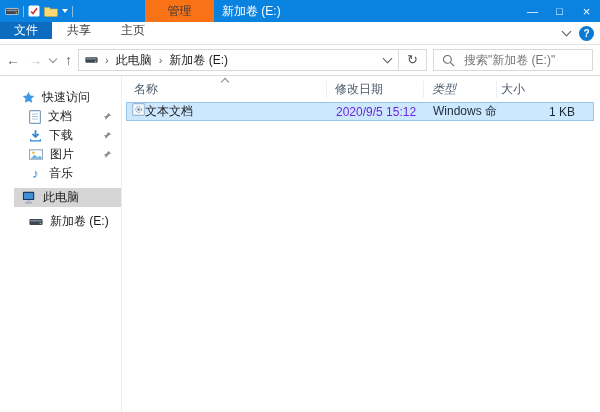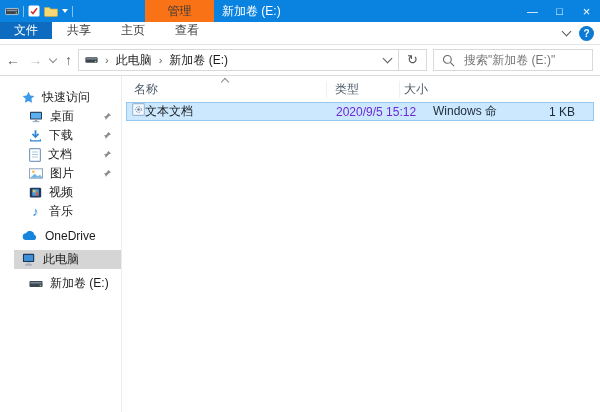--- a/index.html
+++ b/index.html
@@ -62,21 +62,21 @@
   .side-item .lbl{white-space:nowrap;}
   .pin{position:absolute;right:9px;top:5px;}
   .music-glyph{color:#2f86d6;font-size:13px;width:13px;text-align:center;}
 
   .filepane{flex:1;position:relative;}
   .colheaders{position:absolute;top:0;left:0;right:0;height:25px;display:flex;color:#4c5a68;}
   .colh{display:flex;align-items:center;padding-left:10px;box-sizing:border-box;border-right:1px solid #efefef;
         height:17px;margin-top:5px;}
   .colh.name{width:205px;padding-left:12px;}
   .colh.date{width:97px;padding-left:8px;}
-  .colh.type{width:73px;padding-left:8px;}
+  .colh.type{width:73px;padding-left:8px;font-style:italic;}
   .colh.size{width:90px;padding-left:4px;border-right:none;}
   .sort-caret{position:absolute;left:100px;top:3px;width:5px;height:5px;border-left:1px solid #8a8a8a;
               border-top:1px solid #8a8a8a;transform:rotate(45deg);}
   .file-row{position:absolute;top:26px;left:4px;width:468px;height:19px;background:#cce8ff;
             border:1px solid #94c8f0;box-sizing:border-box;display:flex;align-items:center;cursor:default;}
   .cell{box-sizing:border-box;white-space:nowrap;overflow:hidden;}
   .cell.name{width:200px;display:flex;align-items:flex-start;gap:0;padding-left:5px;}
   .cell.date{width:97px;padding-left:9px;color:#6d28d9;}
   .cell.type{width:73px;padding-left:9px;color:#1e2a36;}
   .cell.size{flex:1;text-align:right;padding-right:18px;color:#1e2a36;}
@@ -117,21 +117,20 @@
       <div class="win-btn">—</div>
       <div class="win-btn">□</div>
       <div class="win-btn close">×</div>
     </div>
   </div>
 
   <div class="tabrow">
     <div class="file-tab">文件</div>
     <div class="tab">共享</div>
     <div class="tab">主页</div>
-    <div class="tab">查看</div>
     <div class="tab-sep"></div>
     <div class="tabrow-right">
       <span class="chev"></span>
       <span class="help-icon">?</span>
     </div>
   </div>
 
   <div class="toolbar">
     <div class="nav-btn nav-back">←</div>
     <div class="nav-btn nav-fwd">→</div>
@@ -178,28 +177,26 @@
       <div class="side-item">
         <span>
             <svg width="13" height="13" viewBox="0 0 16 16">
               <path d="M8 1l2.2 4.6 5 .6-3.7 3.4 1 4.9L8 12.2l-4.5 2.3 1-4.9L.8 6.2l5-.6z" fill="#3e9ae8"></path>
             </svg>
           </span>
         <span class="lbl">快速访问</span>
       </div>
       <div class="side-item child">
         <span>
-            <svg width="14" height="12" viewBox="0 0 16 14">
-              <rect x="1" y="1" width="14" height="9" rx="1" fill="#28415f"></rect>
-              <rect x="2.2" y="2.2" width="11.6" height="6.6" fill="#59b0f0"></rect>
-              <rect x="6.5" y="10" width="3" height="1.8" fill="#9aa7b4"></rect>
-              <rect x="4" y="11.8" width="8" height="1.2" fill="#9aa7b4"></rect>
-            </svg>
-          </span>
-        <span class="lbl">桌面</span>
+            <svg width="12" height="14" viewBox="0 0 12 14">
+              <rect x="0.6" y="0.6" width="10.8" height="12.8" rx="1" fill="#fff" stroke="#7d9ebf" stroke-width="1.2"></rect>
+              <path d="M3 4h6M3 6.5h6M3 9h6" stroke="#aec6da" stroke-width="1.1"></path>
+            </svg>
+          </span>
+        <span class="lbl">文档</span>
         <span class="pin">
             <svg width="9" height="9" viewBox="0 0 10 10">
               <path d="M6 1l3 3-2 .5L4.5 7 3 9 2.5 6.5 1 5l2.5-.5z" fill="#8c8c8c"></path>
             </svg>
           </span>
       </div>
       <div class="side-item child">
         <span>
             <svg width="13" height="13" viewBox="0 0 16 16">
               <path d="M8 1.5v8" stroke="#2f86d6" stroke-width="2.2" fill="none"></path>
@@ -209,69 +206,36 @@
           </span>
         <span class="lbl">下载</span>
         <span class="pin">
             <svg width="9" height="9" viewBox="0 0 10 10">
               <path d="M6 1l3 3-2 .5L4.5 7 3 9 2.5 6.5 1 5l2.5-.5z" fill="#8c8c8c"></path>
             </svg>
           </span>
       </div>
       <div class="side-item child">
         <span>
-            <svg width="12" height="14" viewBox="0 0 12 14">
-              <rect x="0.6" y="0.6" width="10.8" height="12.8" rx="1" fill="#fff" stroke="#7d9ebf" stroke-width="1.2"></rect>
-              <path d="M3 4h6M3 6.5h6M3 9h6" stroke="#aec6da" stroke-width="1.1"></path>
-            </svg>
-          </span>
-        <span class="lbl">文档</span>
-        <span class="pin">
-            <svg width="9" height="9" viewBox="0 0 10 10">
-              <path d="M6 1l3 3-2 .5L4.5 7 3 9 2.5 6.5 1 5l2.5-.5z" fill="#8c8c8c"></path>
-            </svg>
-          </span>
-      </div>
-      <div class="side-item child">
-        <span>
             <svg width="14" height="11" viewBox="0 0 16 12">
               <rect x="0.6" y="0.6" width="14.8" height="10.8" fill="#fdfdfd" stroke="#8fa8bf" stroke-width="1.2"></rect>
               <circle cx="5" cy="4" r="1.4" fill="#f2b632"></circle>
               <path d="M1.5 10.8l5-4.5 3.5 3 2.5-2 3 3.5z" fill="#6fb3e0"></path>
             </svg>
           </span>
         <span class="lbl">图片</span>
         <span class="pin">
             <svg width="9" height="9" viewBox="0 0 10 10">
               <path d="M6 1l3 3-2 .5L4.5 7 3 9 2.5 6.5 1 5l2.5-.5z" fill="#8c8c8c"></path>
             </svg>
           </span>
       </div>
       <div class="side-item child">
-        <span>
-            <svg width="13" height="13" viewBox="0 0 16 16">
-              <rect x="1" y="2" width="14" height="12" rx="1.5" fill="#233a5e"></rect>
-              <rect x="4" y="4" width="8" height="8" fill="#4f9ddb"></rect>
-              <rect x="4.8" y="4.8" width="3" height="3" fill="#f0c23c"></rect>
-              <rect x="8.5" y="8" width="3" height="3.5" fill="#d95f43"></rect>
-            </svg>
-          </span>
-        <span class="lbl">视频</span>
-      </div>
-      <div class="side-item child">
         <span class="music-glyph">♪</span>
         <span class="lbl">音乐</span>
-      </div>
-      <div class="side-item group">
-        <span>
-            <svg width="16" height="10" viewBox="0 0 20 12">
-              <path d="M5.2 11a4.2 4.2 0 01-.2-8.4A5.6 5.6 0 0115.5 4.4 3.5 3.5 0 0115.2 11z" fill="#1585dd"></path>
-            </svg>
-          </span>
-        <span class="lbl">OneDrive</span>
       </div>
       <div class="side-item group selected">
         <span>
             <svg width="14" height="13" viewBox="0 0 16 15">
               <rect x="1" y="1" width="13" height="9.5" rx="1" fill="#16365c"></rect>
               <rect x="2.2" y="2.2" width="10.6" height="7" fill="#3f8ed6"></rect>
               <path d="M5.5 10.5h4l1 2.5h-6z" fill="#b9c2cc"></path>
               <rect x="3.5" y="13.2" width="8" height="1.1" fill="#8a97a5"></rect>
             </svg>
           </span>
@@ -287,20 +251,23 @@
           </span>
         <span class="lbl">新加卷 (E:)</span>
       </div>
     </div>
 
     <div class="filepane">
       <div class="colheaders">
         <div class="colh name">
           <span>名称</span>
           <span class="sort-caret"></span>
+        </div>
+        <div class="colh date">
+          <span>修改日期</span>
         </div>
         <div class="colh type">
           <span>类型</span>
         </div>
         <div class="colh size">
           <span>大小</span>
         </div>
       </div>
 
       <div class="file-row">

